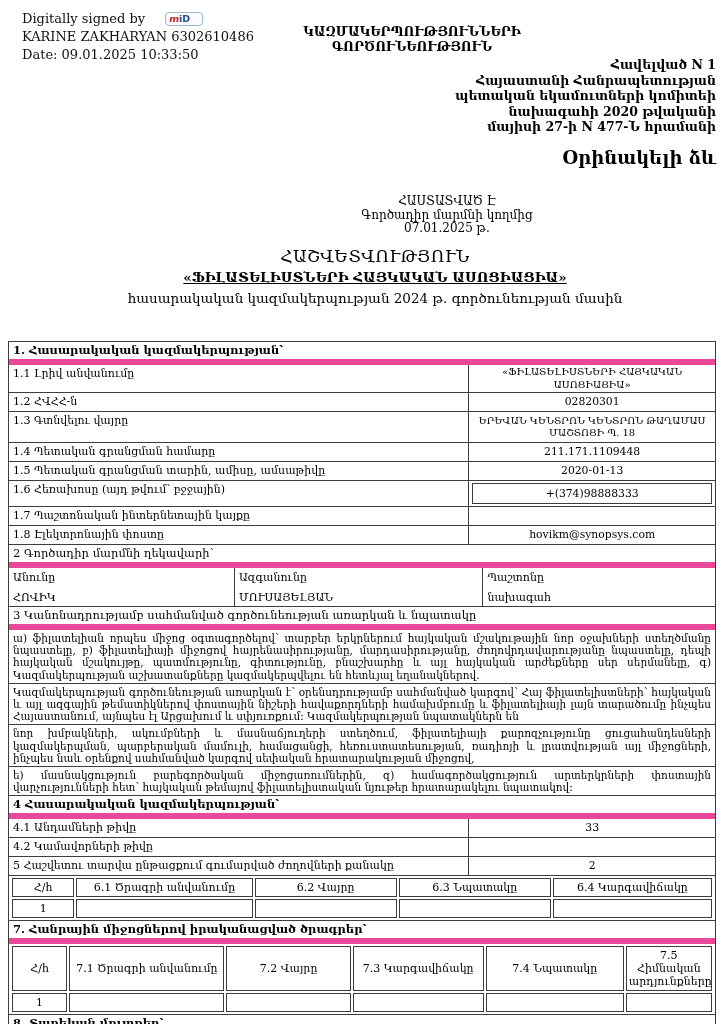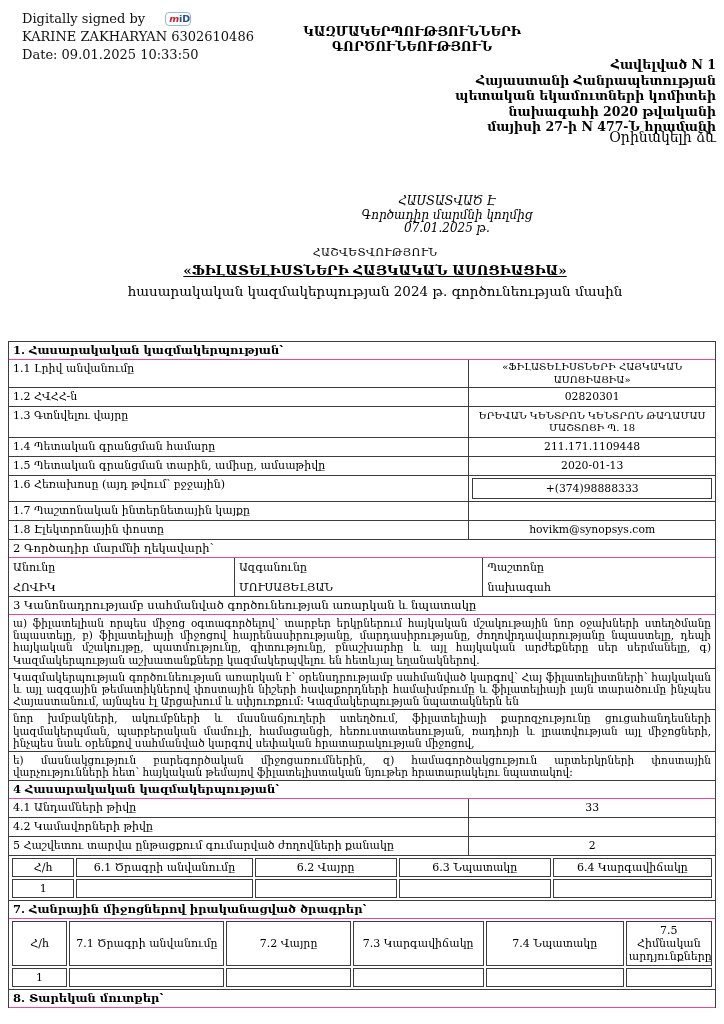--- a/index.html
+++ b/index.html
@@ -9,46 +9,46 @@
     background: #ffffff; color: #000;
     font-family: "DejaVu Serif", "DejaVu Sans", serif;
     position: relative; overflow: hidden;
   }
 
   
   .sig { position: absolute; left: 22px; top: 10px; width: 232px; font-size: 13px; line-height: 18px; color: #111; }
   .sig-row1 { display: flex; align-items: center; gap: 20px; }
   .mid-badge {
     display: inline-block; border: 1.5px solid #97b8d8; border-radius: 4px;
-    background: #fbfcfe; padding: 0 0 1px 3px; font-family: "DejaVu Sans", sans-serif;
+    background: #fbfcfe; padding: 0 12px 1px 3px; font-family: "DejaVu Sans", sans-serif;
     font-size: 9.5px; line-height: 11px; font-weight: bold;
   }
   .mid-badge .m { color: #cc2229; font-style: italic; }
   .mid-badge .id { color: #274e8d; }
 
   .top-title { position: absolute; left: 228px; top: 24px; width: 368px; text-align: center;
     font-weight: bold; font-size: 12.5px; }
 
   .appendix { position: absolute; top: 57px; right: 8px; text-align: right;
     font-weight: bold; font-size: 12.5px; line-height: 15.5px; }
-  .form-note { position: absolute; top: 129px; right: 8px; font-weight: normal; font-size: 14px; }
+  .form-note { position: absolute; top: 147px; right: 8px; font-weight: bold; font-size: 18px; }
 
   .approved { position: absolute; top: 195px; left: 170px; width: 554px; text-align: center;
-    font-size: 12px; line-height: 13.5px; font-style: italic; }
+    font-size: 12px; line-height: 13.5px; }
 
   .report-head { position: absolute; top: 246px; left: 26px; width: 698px; text-align: center; }
-  .report-head .rh1 { font-size: 11px; letter-spacing: 0.4px; }
+  .report-head .rh1 { font-size: 17px; letter-spacing: 0.4px; }
   .report-head .rh2 { font-size: 13.5px; font-weight: bold; text-decoration: underline; margin-top: 3px; }
   .report-head .rh3 { font-size: 13.5px; margin-top: 5px; }
 
   
   .doc-table { position: absolute; top: 341px; left: 8px; width: 708px;
     border: 1px solid #3d3d3d; border-bottom: none; font-size: 11px; }
   .trow { display: flex; border-bottom: 1px solid #3d3d3d; align-items: stretch; }
-  .sec { font-weight: bold; font-size: 11.5px; padding: 2px 4px; border-bottom: 1px solid #ec4899; line-height: 13px; }
+  .sec { font-weight: bold; font-size: 11.5px; padding: 2px 4px; border-bottom: 6px solid #ec4899; line-height: 13px; }
   .sec.plain { font-weight: normal; }
   .k { flex: 0 0 65.2%; border-right: 1px solid #3d3d3d; padding: 2px 4px; line-height: 14px; }
   .v { flex: 1 1 auto; display: flex; align-items: center; justify-content: center;
     text-align: center; padding: 1px 3px; font-size: 10.8px; line-height: 12.5px; }
   .v.caps { font-size: 10px; }
   .inputbox { border: 1px solid #3d3d3d; width: 100%; margin: 1px 0; padding: 4px 0 3px;
     text-align: center; font-size: 10.8px; line-height: 12px; }
 
   .trio { display: flex; border-bottom: 1px solid #3d3d3d; }
   .trio .tc { padding: 3px 4px 2px; line-height: 13px; }

